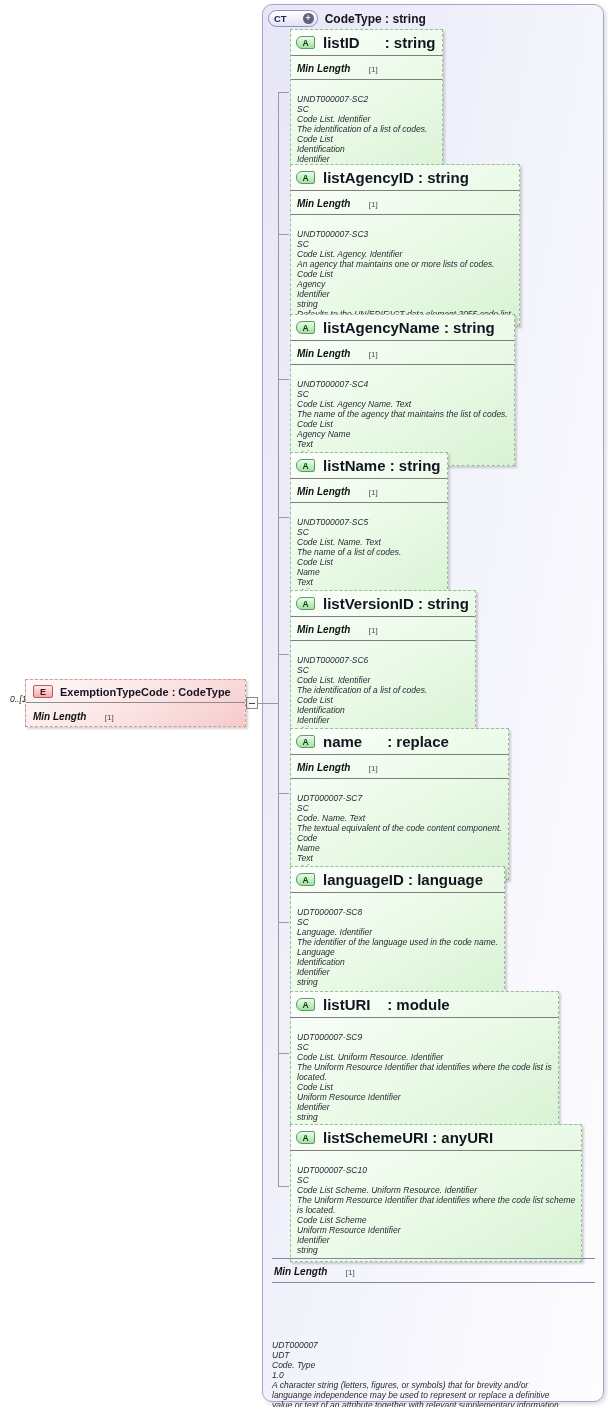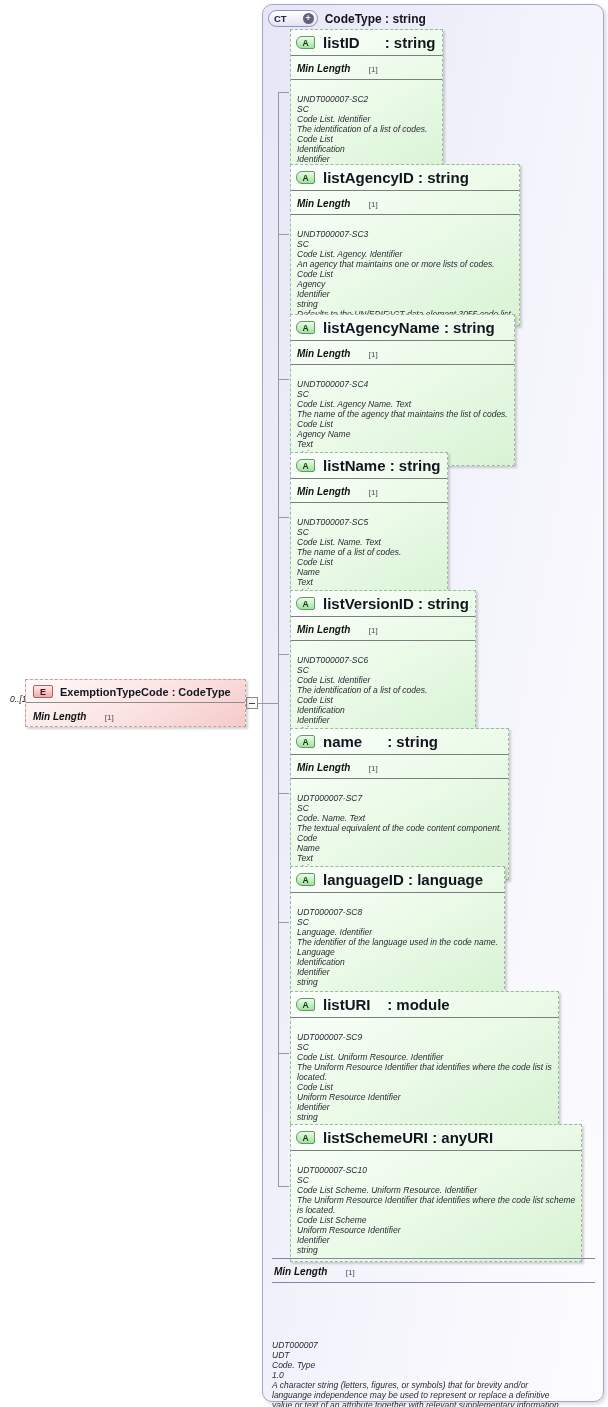--- a/index.html
+++ b/index.html
@@ -213,21 +213,21 @@
 The identification of a list of codes.
 Code List
 Identification
 Identifier
 string</div>
     </div>
 
     <div class="attr-box" style="top:723px;">
       <div class="attr-head">
         <span class="a-badge">A</span>
-        <span class="attr-title">name      : string</span>
+        <span class="attr-title">name      : replace</span>
       </div>
       <div class="facet-row">
         <span class="facet-label">Min Length</span>
         <span class="facet-value">[1]</span>
       </div>
       <div class="anno">UDT000007-SC7
 SC
 Code. Name. Text
 The textual equivalent of the code content component.
 Code

